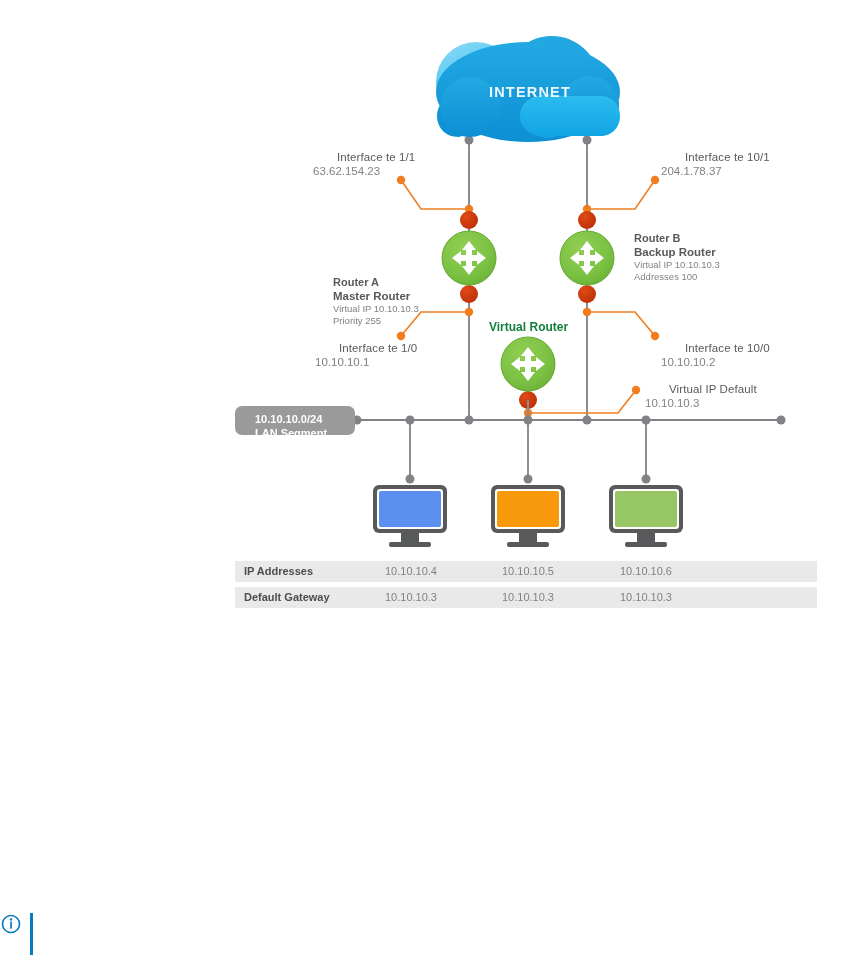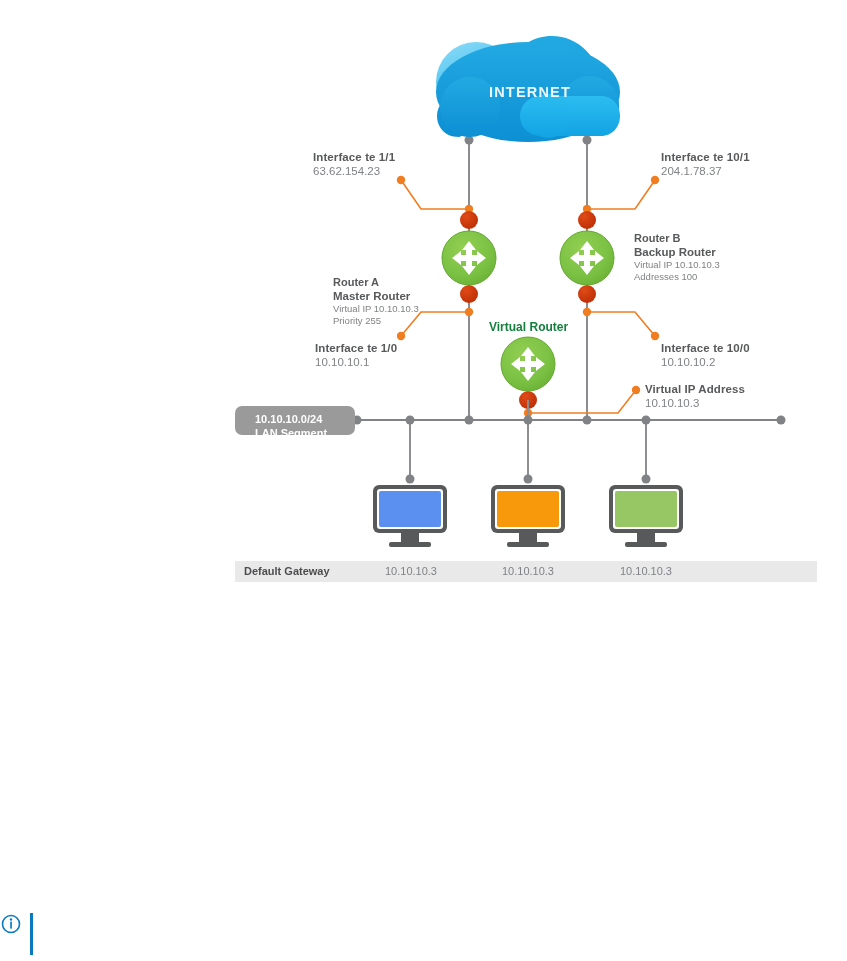--- a/index.html
+++ b/index.html
@@ -25,24 +25,25 @@
     left: 0; top: 0;
     width: 847px;
     height: 961px;
   }
   .lbl {
     position: absolute;
     white-space: nowrap;
   }
   .lbl-title {
     font-size: 11.5px;
-    font-weight: bold;
+    font-weight: normal;
     color: #58595b;
     letter-spacing: 0.1px;
     line-height: 13.5px;
+    margin-left: 24px;
   }
   .lbl-sub {
     font-size: 11.5px;
     font-weight: normal;
     color: #808285;
     line-height: 13.5px;
   }
   .router-label {
     position: absolute;
     white-space: nowrap;
@@ -85,21 +86,21 @@
   }
   .table-wrap {
     position: absolute;
   }
   .trow {
     position: relative;
     background: #e9e9e9;
     height: 21px;
     width: 582px;
   }
-  .trow + .trow { margin-top: 18px; font-style: italic; }
+  .trow + .trow { margin-top: 5px; }
   .tcell {
     position: absolute;
     top: 0;
     height: 21px;
     line-height: 21px;
     font-size: 11px;
     white-space: nowrap;
   }
   .tcell.hdr {
     font-weight: bold;
@@ -324,30 +325,36 @@
     <div class="lbl-title">Interface te 1/0</div>
     <div class="lbl-sub">10.10.10.1</div>
   </div>
 
   <div class="lbl" style="left:661px; top:342px;">
     <div class="lbl-title">Interface te 10/0</div>
     <div class="lbl-sub">10.10.10.2</div>
   </div>
 
   <div class="lbl" style="left:645px; top:383px;">
-    <div class="lbl-title">Virtual IP Address</div>
+    <div class="lbl-title">Virtual IP Default</div>
     <div class="lbl-sub">10.10.10.3</div>
   </div>
 
   <div class="lan-box" style="left:235px; top:406px; width:120px; height:29px;">
     <div>10.10.10.0/24</div>
     <div>LAN Segment</div>
   </div>
 
   <div class="table-wrap" style="left:235px; top:561px;">
+    <div class="trow">
+      <div class="tcell hdr">IP Addresses</div>
+      <div class="tcell val" style="left:150px;">10.10.10.4</div>
+      <div class="tcell val" style="left:267px;">10.10.10.5</div>
+      <div class="tcell val" style="left:385px;">10.10.10.6</div>
+    </div>
     <div class="trow">
       <div class="tcell hdr">Default Gateway</div>
       <div class="tcell val" style="left:150px;">10.10.10.3</div>
       <div class="tcell val" style="left:267px;">10.10.10.3</div>
       <div class="tcell val" style="left:385px;">10.10.10.3</div>
     </div>
   </div>
 
   <div class="info-bar"></div>
 

